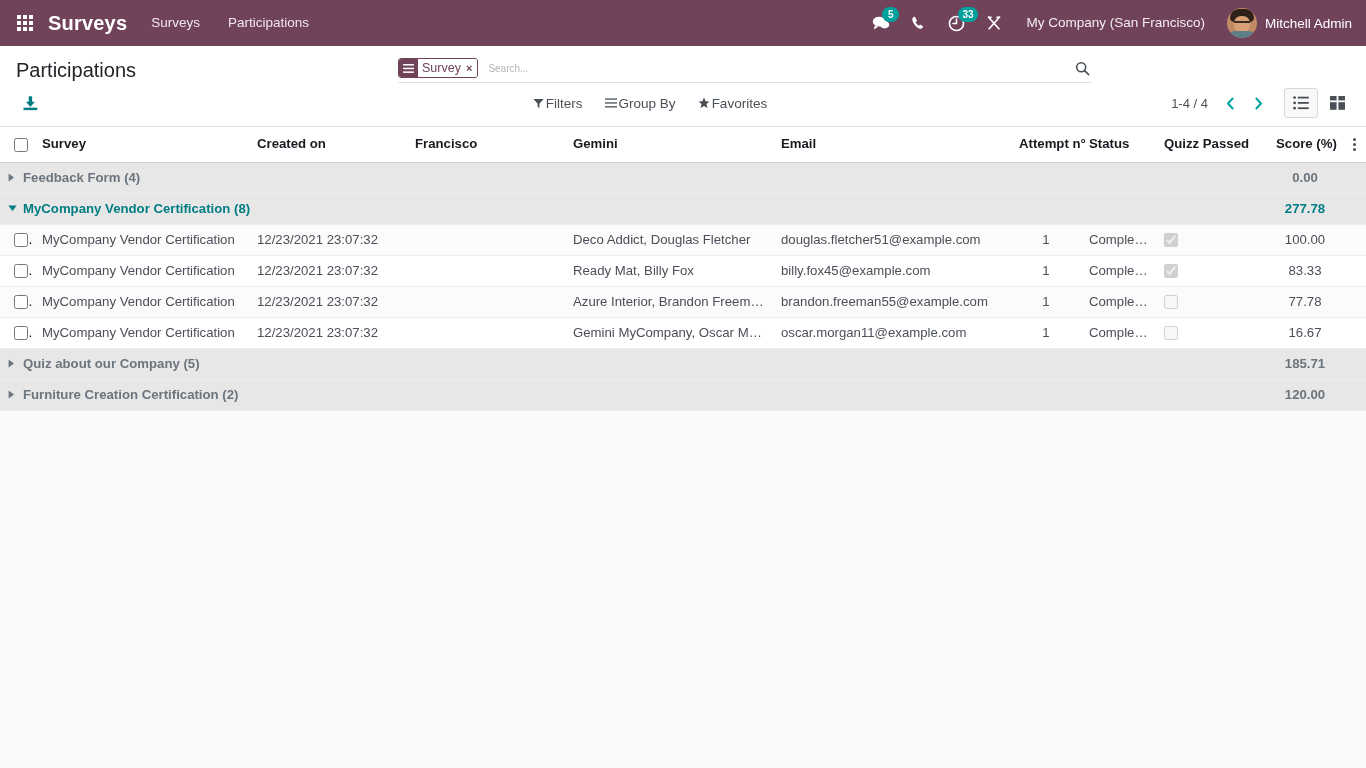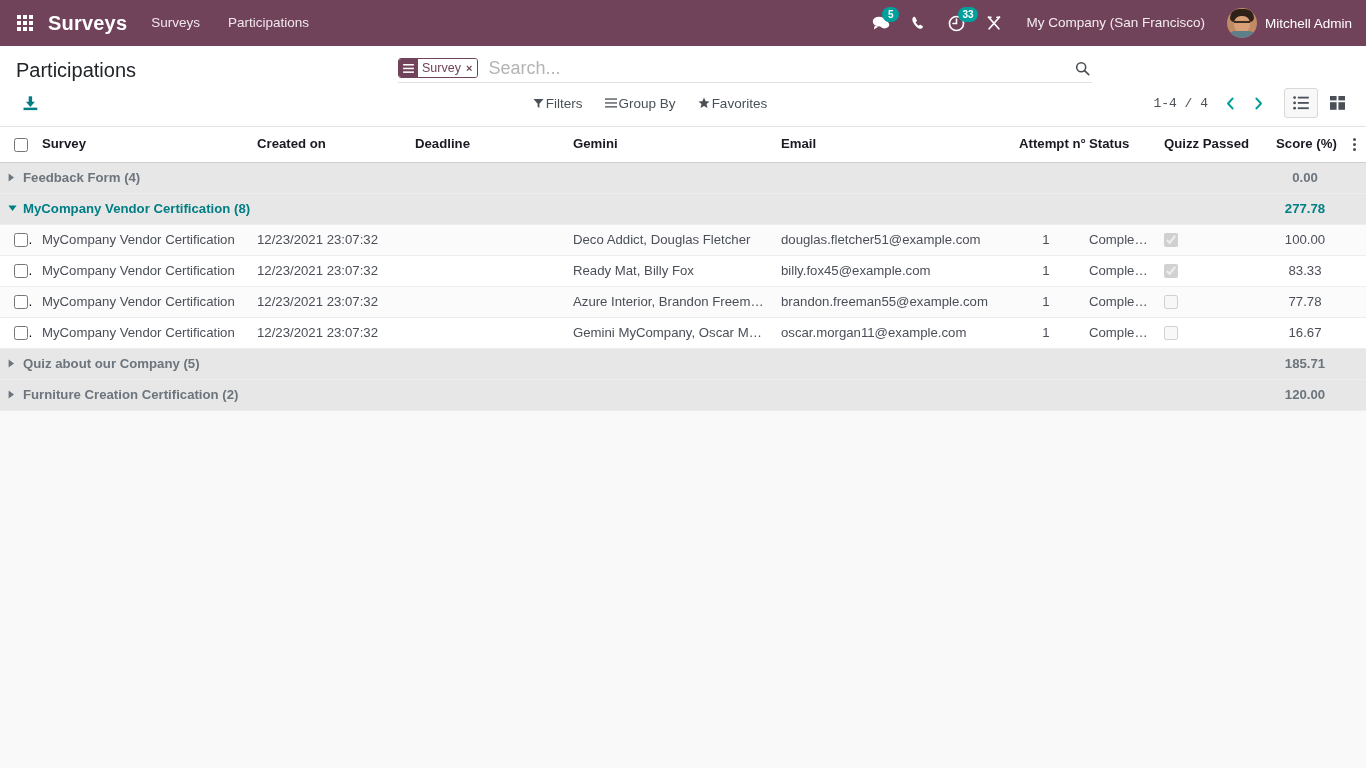--- a/index.html
+++ b/index.html
@@ -147,21 +147,21 @@
     background: #fff; white-space: nowrap;
   }
   .facet-close {
     color: #71435b; font-size: 11px; font-weight: bold;
     padding: 0 5px 0 1px; display: flex; align-items: center;
     background: #fff; cursor: pointer;
   }
   .search-input {
     flex: 1 1 auto;
     border: none; outline: none;
-    font-size: 18px; color: #ef4444;
+    font-size: 10px; color: #ef4444;
     font-family: "Liberation Sans", sans-serif;
     background: transparent;
     padding: 0 4px;
     height: 20px;
   }
   .search-input::placeholder { color: #b4b4b4; }
   .search-btn {
     color: #495057; cursor: pointer;
     padding: 0 2px 0 8px;
     display: flex; align-items: center;
@@ -182,21 +182,21 @@
     display: flex; align-items: center; justify-content: center;
     gap: 22px;
   }
   .dropdown-toggle {
     display: flex; align-items: center; gap: 2px;
     font-size: 13.5px; color: #495057; cursor: pointer;
     white-space: nowrap;
   }
   .cp-right-tools {
     display: flex; align-items: center; justify-content: flex-end;
-    gap: 4px; width: 220px; font-family: Liberation Mono, monospace;
+    gap: 4px; width: 220px;
   }
   .pager-text { font-size: 13px; color: #495057; white-space: nowrap; margin-right: 6px; }
   .pager-btn {
     width: 24px; height: 26px; display: flex;
     align-items: center; justify-content: center;
     cursor: pointer; color: #00a09d;
   }
   .view-switcher { display: flex; align-items: center; margin-left: 10px; gap: 2px; }
   .view-btn {
     width: 34px; height: 30px;
@@ -448,21 +448,21 @@
       <col style="width:74px">
         <col style="width:24px">
     </colgroup>
     <thead>
       <tr>
         <th class="cell-check">
           <input type="checkbox" class="o-cb" style="">
         </th>
         <th>Survey</th>
         <th>Created on</th>
-        <th>Deadline</th>
+        <th>Francisco</th>
         <th>Gemini</th>
         <th>Email</th>
         <th class="num">Attempt n°</th>
         <th>Status</th>
         <th>Quizz Passed</th>
         <th class="num">Score (%)</th>
         <th class="opt-col">
           <span class="dots-btn">
             <i></i>
               <i></i>

